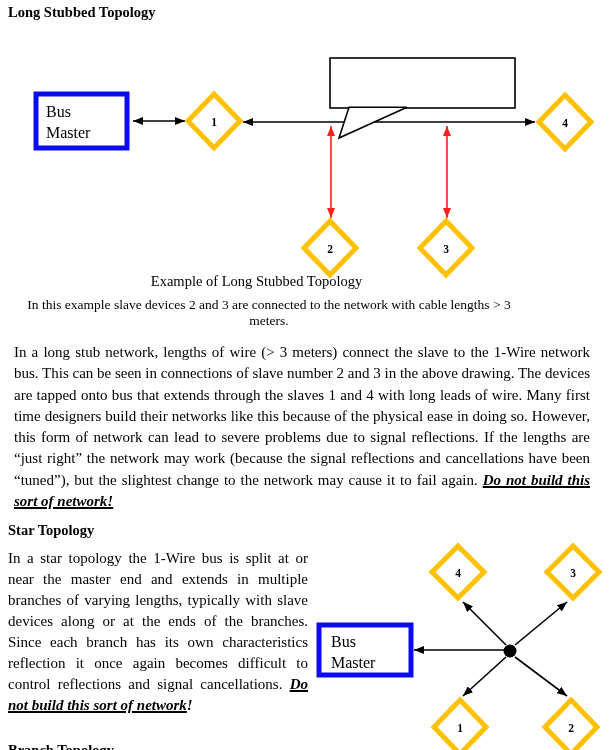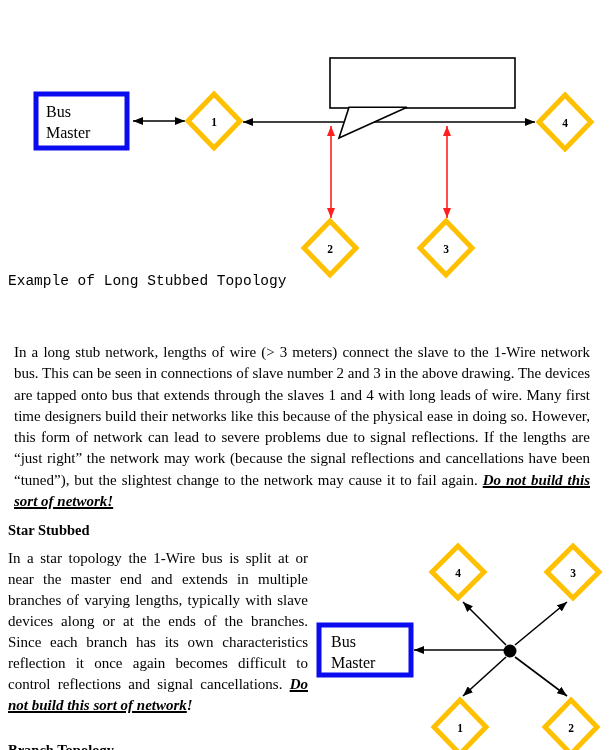--- a/index.html
+++ b/index.html
@@ -2,30 +2,31 @@
 <html><head>
 <meta charset="utf-8">
 <style>
   html,body{margin:0;padding:0;background:#fff;}
   .page{position:relative;width:614px;height:750px;background:#fff;overflow:hidden;
         font-family:"Liberation Serif","DejaVu Serif",serif;color:#000;}
   .h{position:absolute;left:8px;font-weight:bold;font-size:14.5px;white-space:nowrap;}
   .body-text{position:absolute;left:8px;text-align:justify;font-size:15px;line-height:21.3px;}
   .emph{font-weight:bold;font-style:italic;text-decoration:underline;text-decoration-thickness:1.5px;}
   .emph-noline{font-weight:bold;font-style:italic;}
-  .caption{position:absolute;text-align:left;font-family:Liberation Mono, monospace;}
+  .caption{position:absolute;text-align:center;}
   .diag{position:absolute;}
   .overlay-text{position:absolute;font-size:15px;line-height:20px;}
   svg text{font-family:"Liberation Serif","DejaVu Serif",serif;}
 </style>
 </head>
 <body>
 
 <div class="page">
 
+  <div class="h" style="top:4px;">Long Stubbed Topology</div>
 
   <svg class="diag" style="left:0;top:50px;" width="614" height="230" viewBox="0 0 614 230">
     <defs>
       <marker id="mb" markerUnits="userSpaceOnUse" markerWidth="10" markerHeight="8" refX="10" refY="4" orient="auto-start-reverse">
         <path d="M0,0 L10,4 L0,8 Z" fill="#000000"></path>
       </marker>
       <marker id="mr" markerUnits="userSpaceOnUse" markerWidth="10" markerHeight="8" refX="10" refY="4" orient="auto-start-reverse">
         <path d="M0,0 L10,4 L0,8 Z" fill="#FF1F1F"></path>
       </marker>
     </defs>
@@ -51,27 +52,28 @@
     <polygon points="330,171 356,198 330,225 304,198" fill="#fff" stroke-width="5" stroke="#FFC000"></polygon>
     <text x="330" y="202.5" font-size="11.5" font-weight="bold" text-anchor="middle">2</text>
 
     <polygon points="446,171 472,198 446,225 420,198" fill="#fff" stroke-width="5" stroke="#FFC000"></polygon>
     <text x="446" y="202.5" font-size="11.5" font-weight="bold" text-anchor="middle">3</text>
   </svg>
 
   <div class="overlay-text" style="left:46px;top:101px;width:72px;line-height:21px;font-size:16px;">Bus Master</div>
 
   <div class="caption" style="left:8px;top:273px;width:497px;font-size:14.5px;">Example of Long Stubbed Topology</div>
+  <div class="caption" style="left:8px;top:297px;width:522px;font-size:13.5px;">In this example slave devices 2 and 3 are connected to the network with cable lengths &gt; 3 meters.</div>
 
   <p class="body-text" style="top:336px;width:576px;margin:6px;">
     <span>In a long stub network, lengths of wire (&gt; 3 meters) connect the slave to the 1-Wire network bus.  This can be seen in connections of slave number 2 and 3 in the above drawing. The devices are tapped onto bus that extends through the slaves 1 and 4 with long leads of wire. Many first time designers build their networks like this because of the physical ease in doing so. However, this form of network can lead to severe problems due to signal reflections. If the lengths are “just right” the network may work (because the signal reflections and cancellations have been  “tuned”), but the slightest change to the network may cause it to fail again.  </span>
     <span class="emph">Do not build this sort of network!</span>
   </p>
 
-  <div class="h" style="top:522px;">Star Stubbed</div>
+  <div class="h" style="top:522px;">Star Topology</div>
 
   <p class="body-text" style="top:548px;width:300px;margin:0;line-height:21px;">
     <span>In a star topology the 1-Wire bus is split at or near the master end and extends in multiple branches of varying lengths, typically with slave devices along or at the ends of the branches.  Since each branch has its own characteristics reflection it once again becomes difficult to control reflections and signal cancellations. </span><span class="emph">Do not build this sort of network</span><span class="emph-noline">!</span>
   </p>
 
   <svg class="diag" style="left:300px;top:540px;" width="314" height="210" viewBox="0 0 314 210">
 
     <line x1="204" y1="110" x2="114" y2="110" stroke-width="1.6" marker-end="url(#mb)" stroke="#000000"></line>
     <line x1="206" y1="105" x2="163" y2="62" stroke-width="1.6" marker-end="url(#mb)" stroke="#000000"></line>
     <line x1="215" y1="105" x2="267" y2="62" stroke-width="1.6" marker-end="url(#mb)" stroke="#000000"></line>

